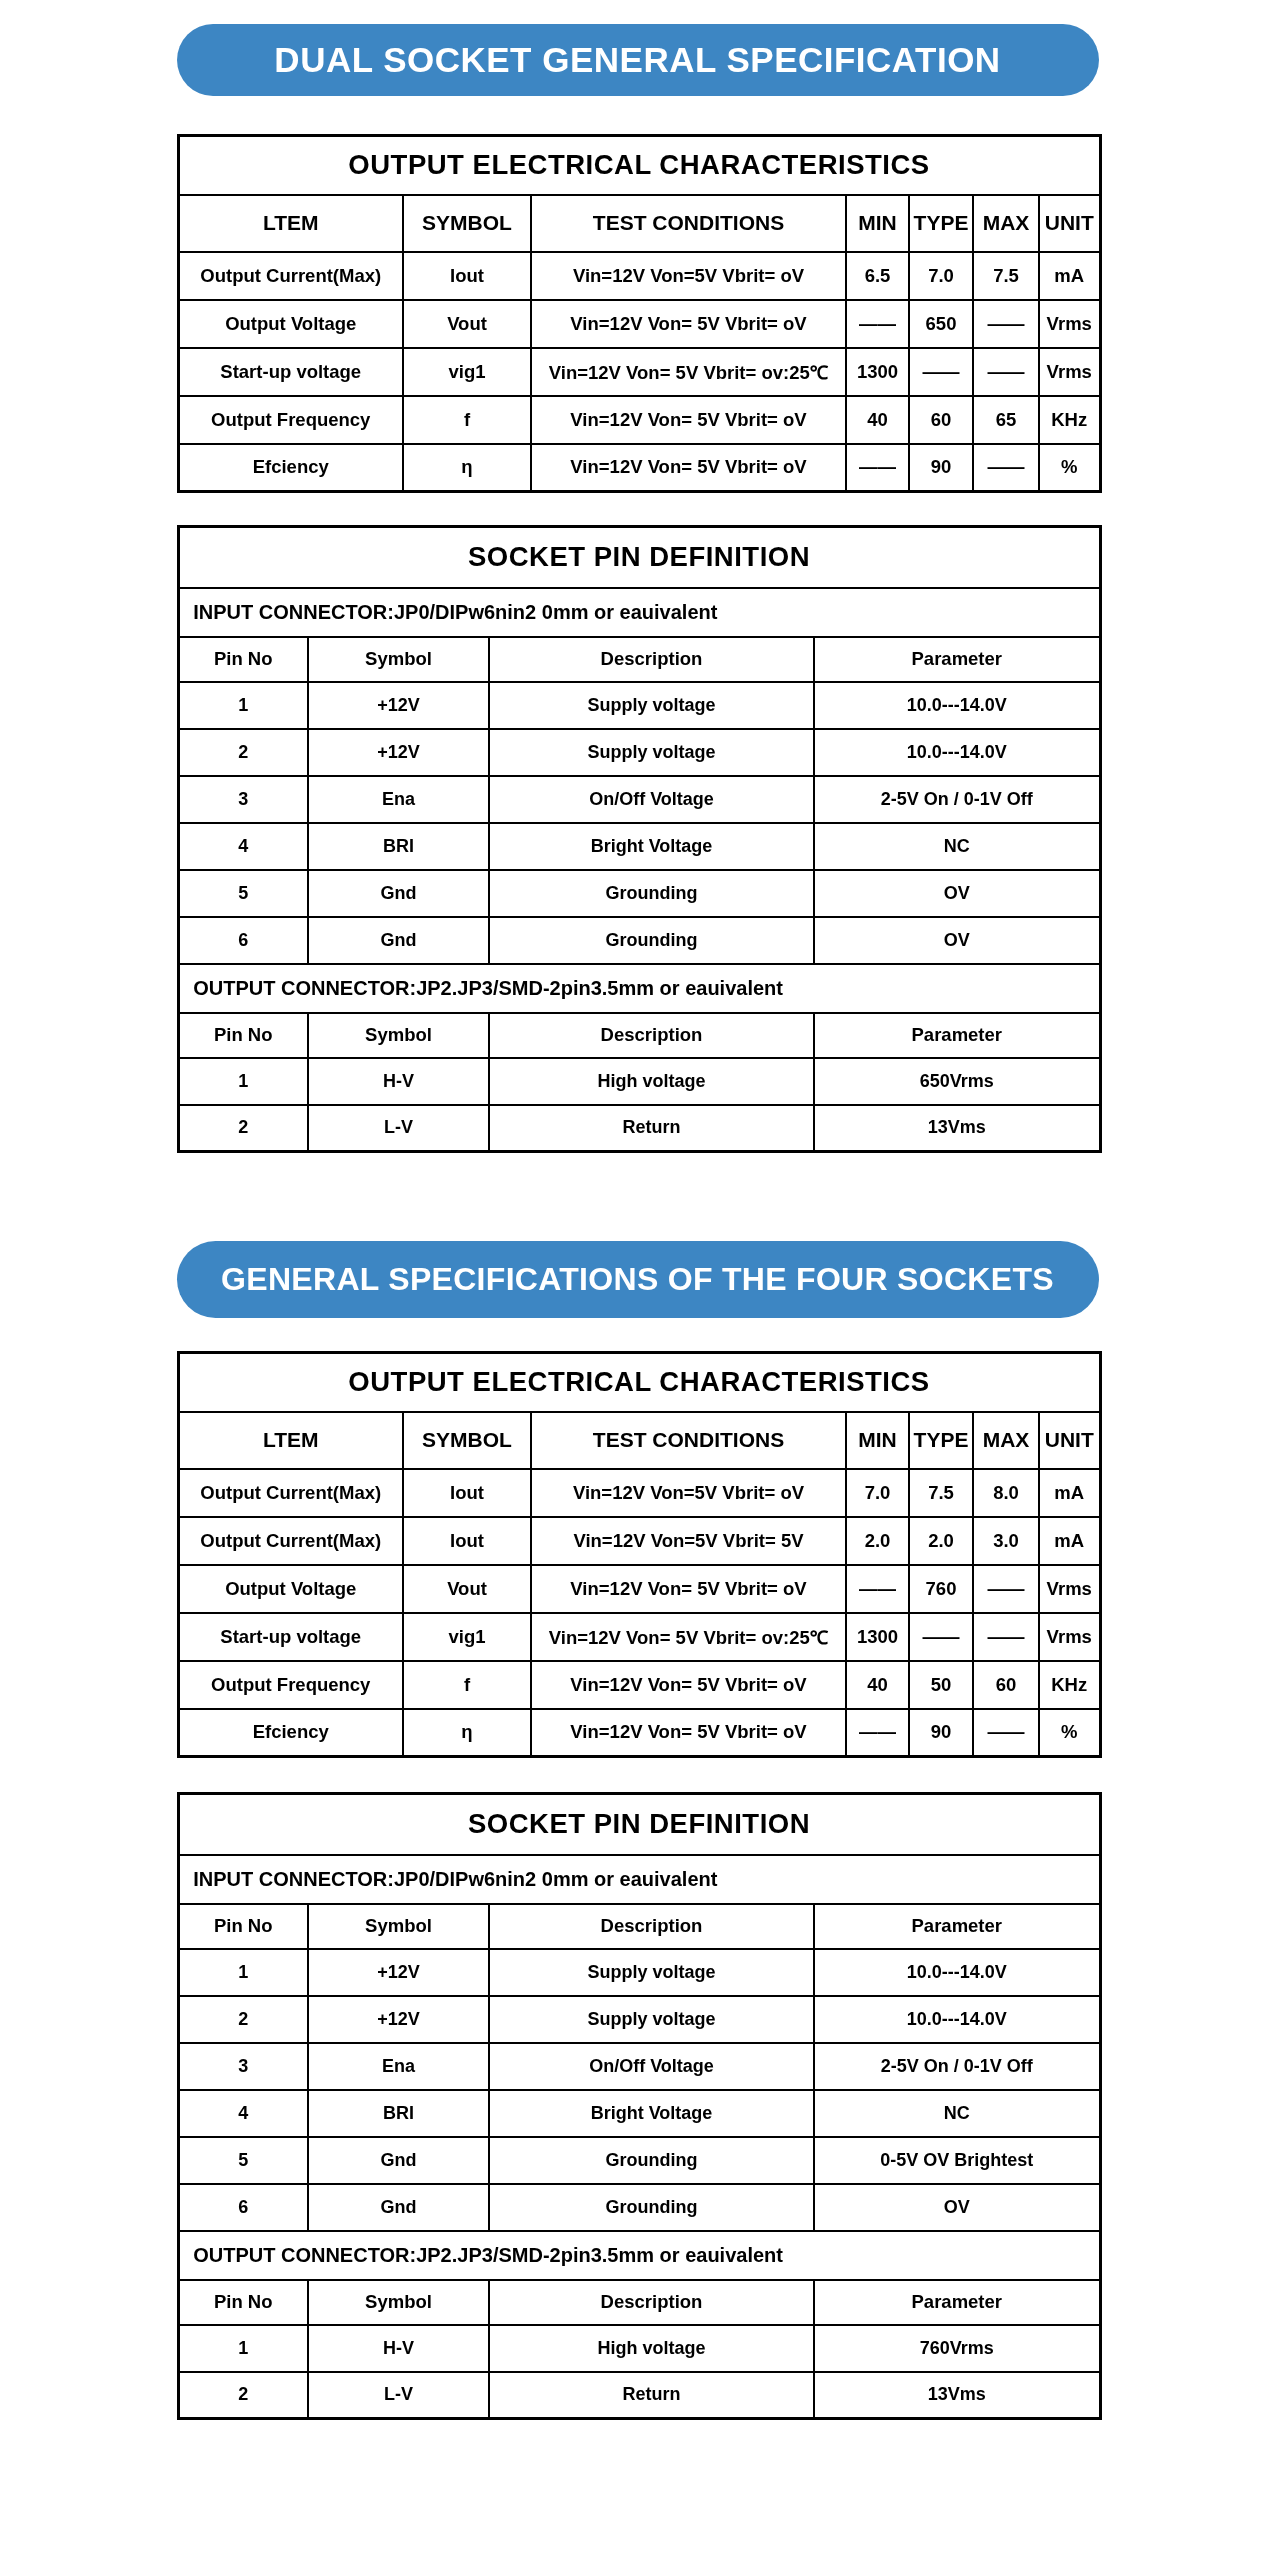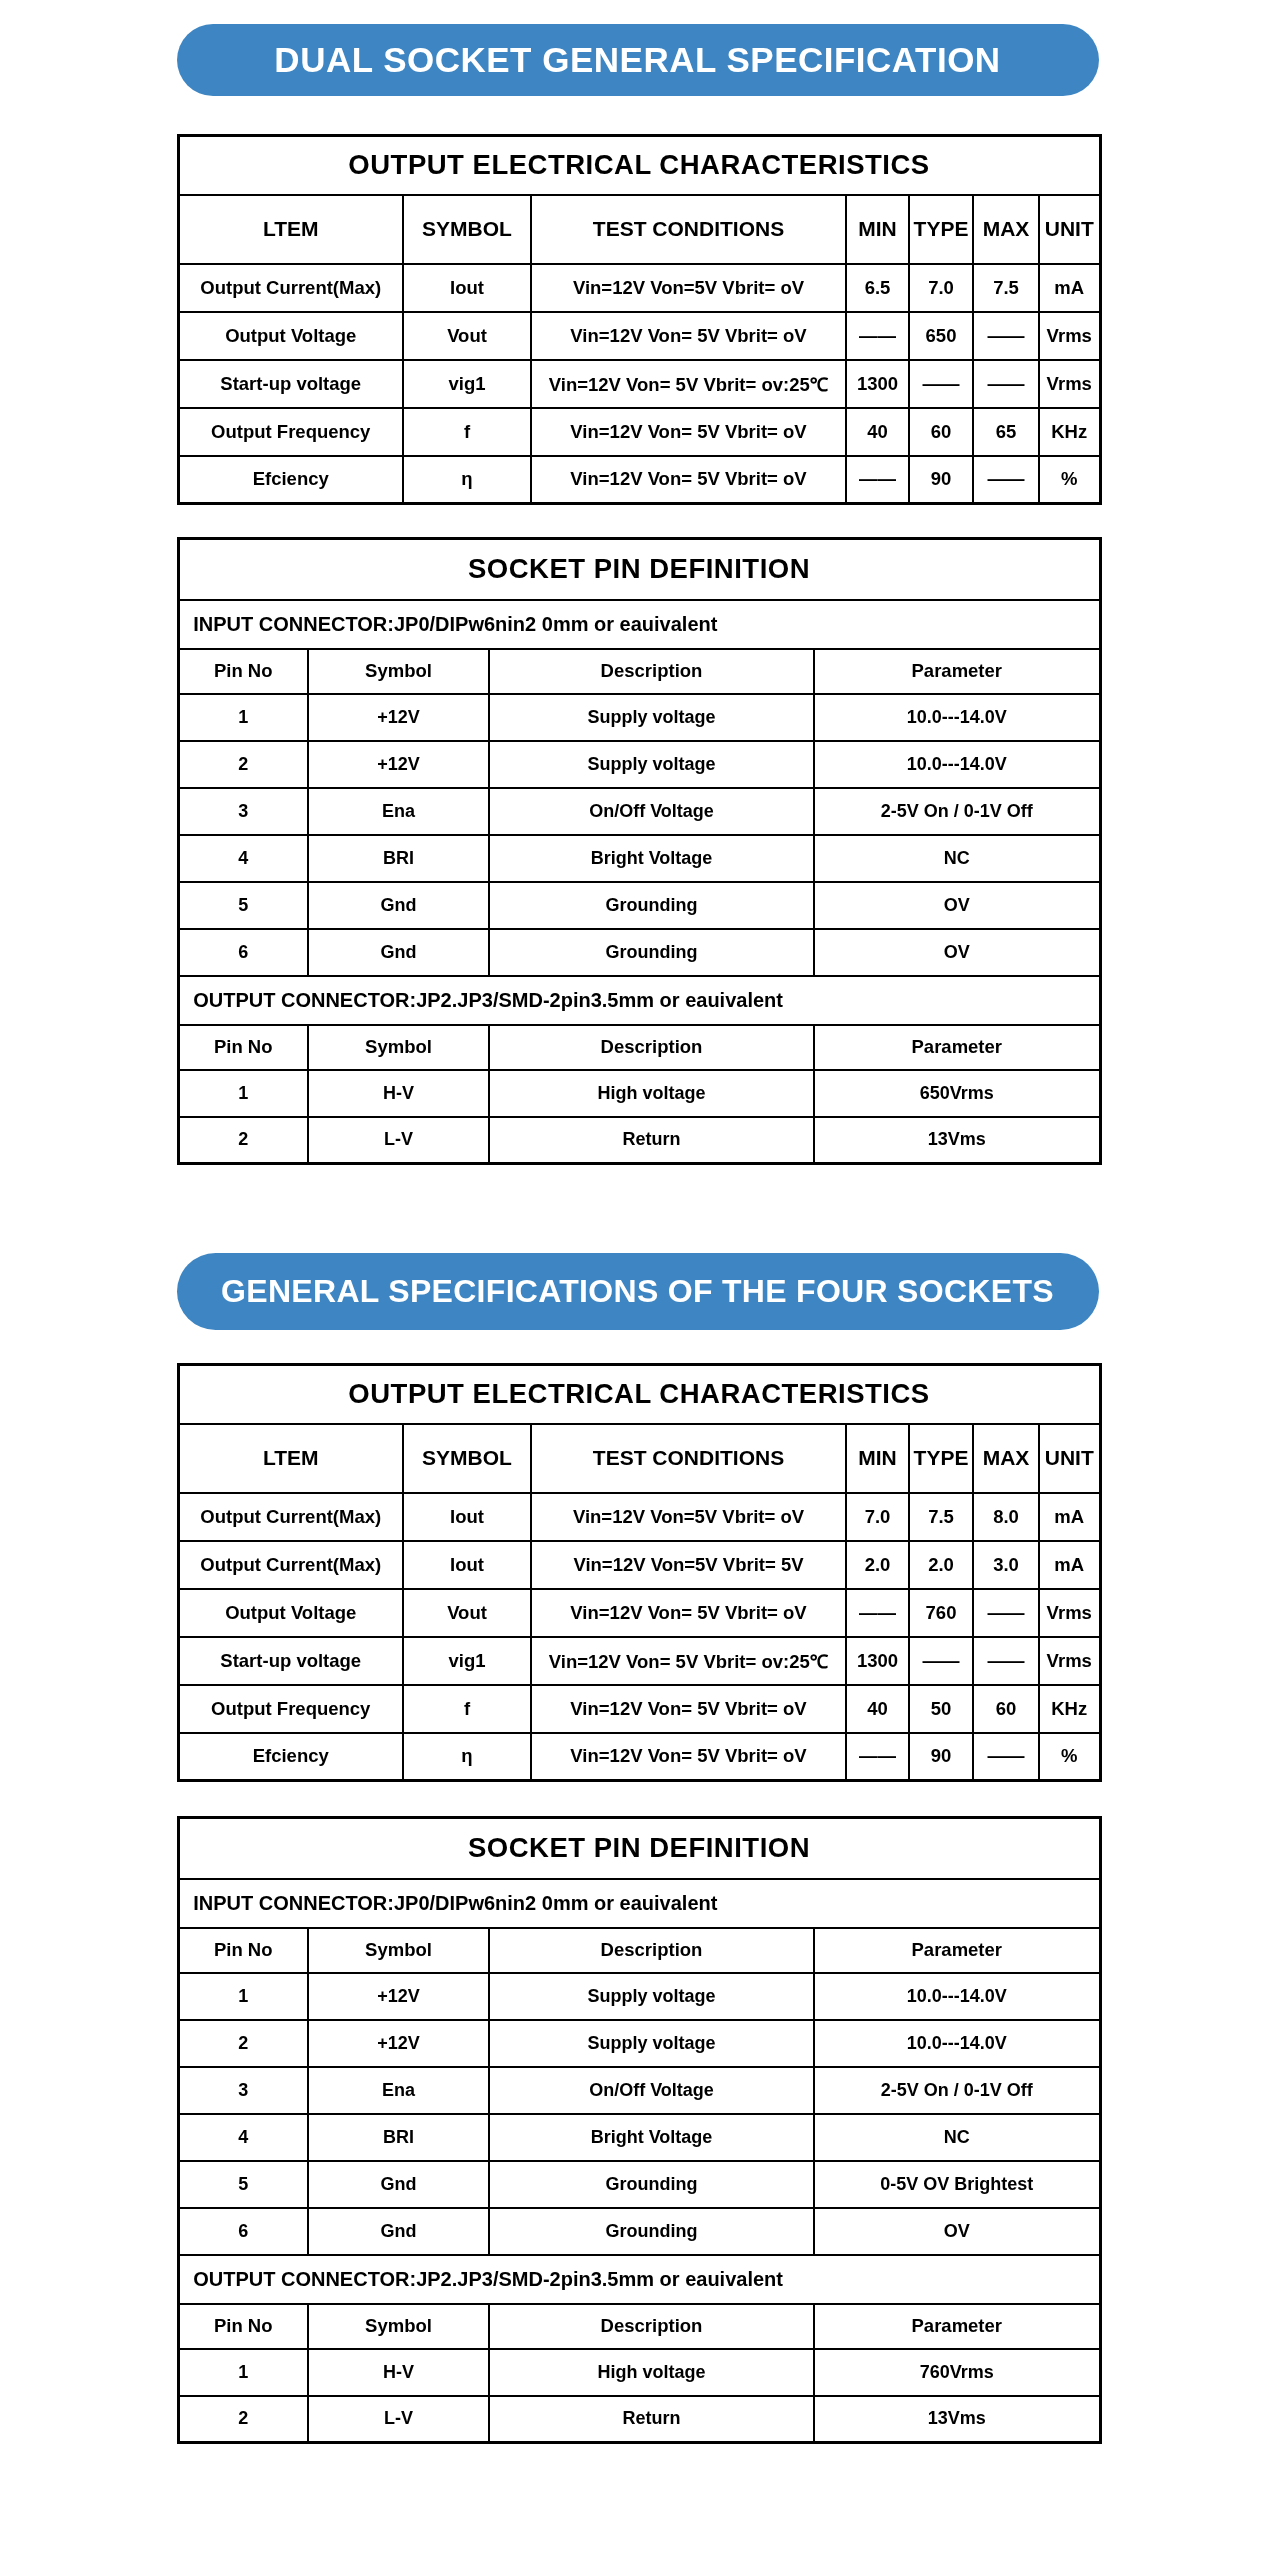--- a/index.html
+++ b/index.html
@@ -44,21 +44,21 @@
   table.tbl td {
     border: 2.1px solid #000000;
     text-align: center;
     vertical-align: middle;
     font-weight: bold;
     padding: 0;
     overflow: hidden;
   }
   .tbl-title { font-size: 27.5px; letter-spacing: 0.5px; }
   tr.r-title  { height: 59px; padding-left: 20px; }
-  tr.r-head   { height: 69px; }
+  tr.r-head   { height: 57px; }
 
   .elec tr.r-data { height: 48px; }
   .elec .head { font-size: 21px; }
   .elec .cell { font-size: 18.5px; }
 
   .pin tr.r-title { height: 61px; }
   .pin tr.r-band  { height: 49px; }
   .pin tr.r-phead { height: 45px; }
   .pin tr.r-data  { height: 47px; }
   .pin .band {

